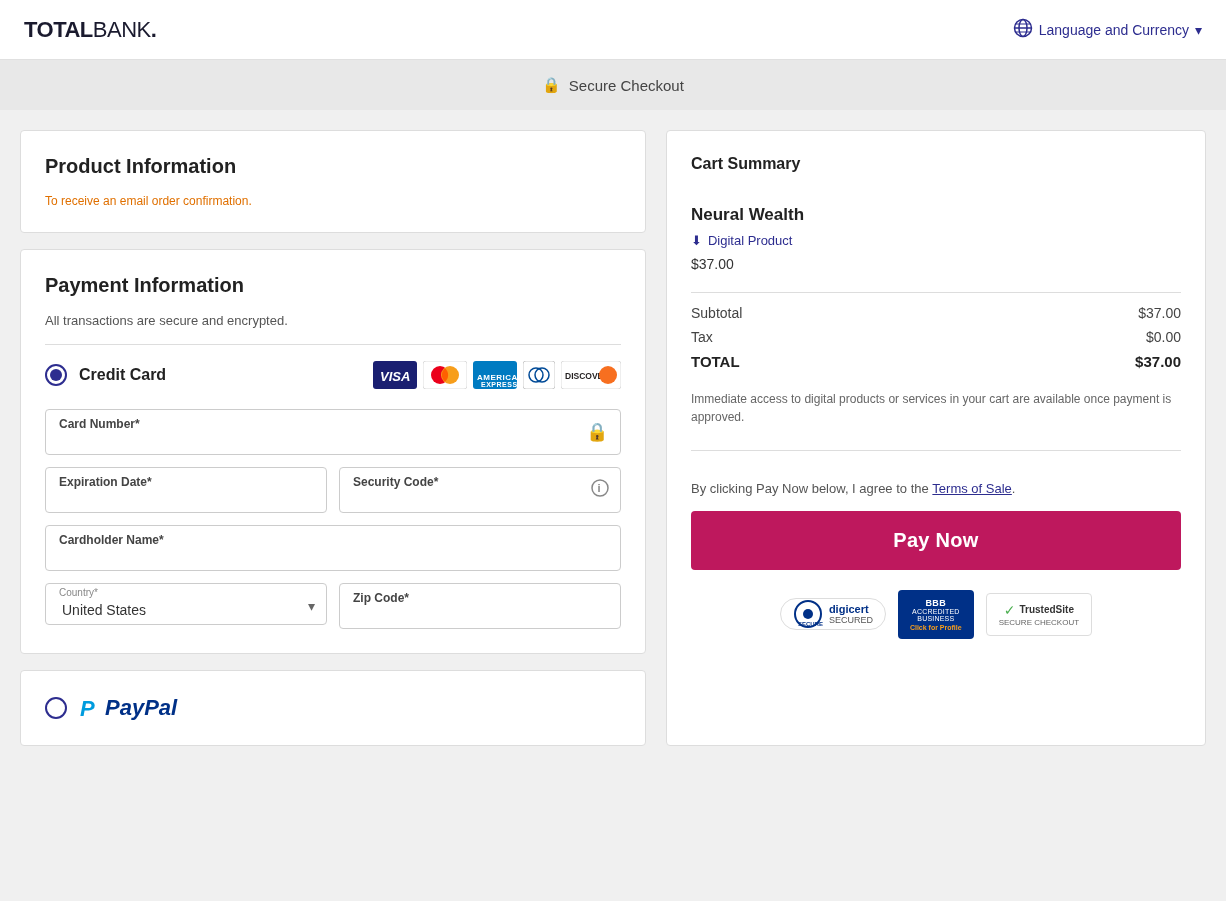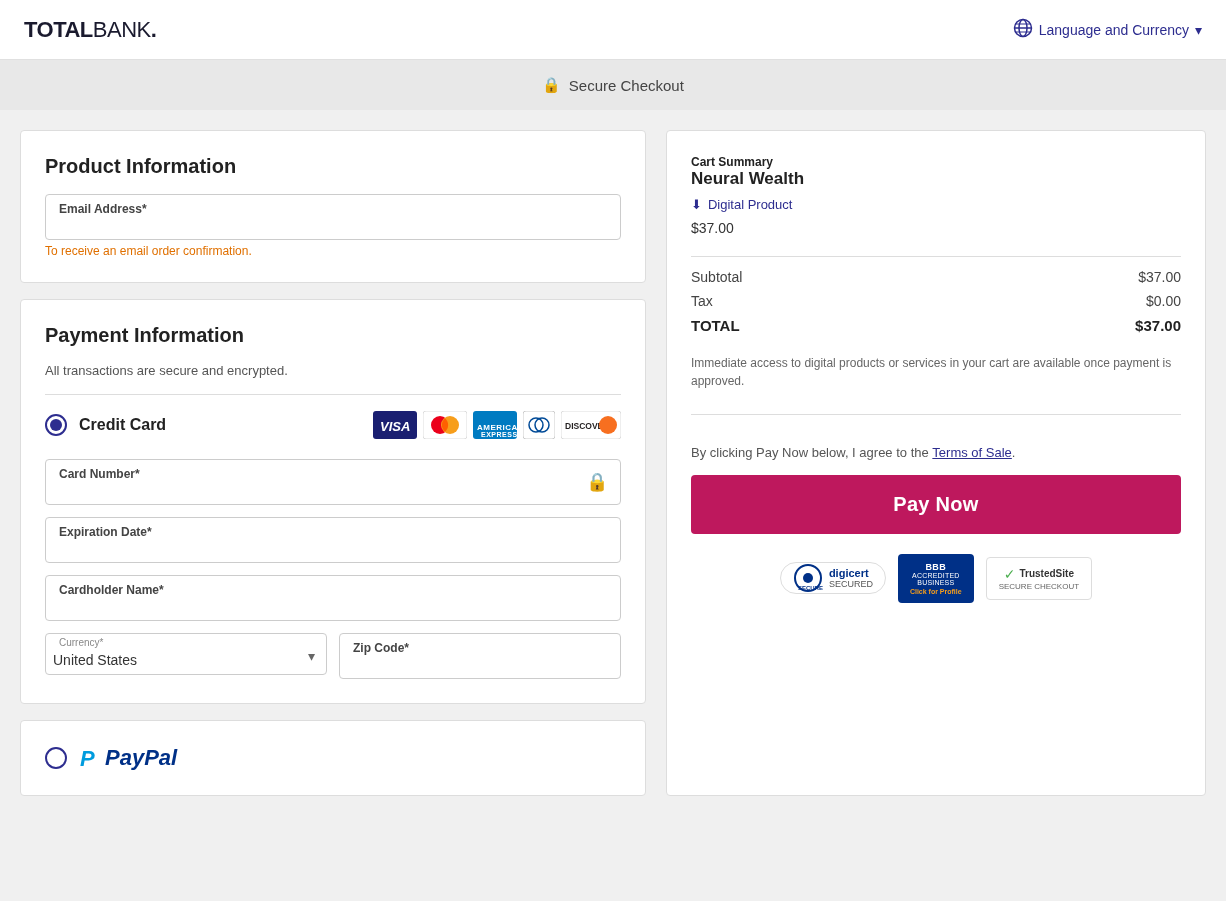--- a/index.html
+++ b/index.html
@@ -195,21 +195,21 @@
       cursor: pointer;
     }
 
     .country-wrapper {
       position: relative;
     }
     .country-wrapper select {
       width: 100%;
       border: 1px solid #ccc;
       border-radius: 4px;
-      padding: 12px 7px;
+      padding: 12px 16px;
       font-size: 14px;
       appearance: none;
       background: #fff;
       color: #333;
       cursor: pointer;
     }
     .country-label {
       position: absolute;
       top: 4px;
       left: 14px;
@@ -249,24 +249,24 @@
       background: #fff;
       border: 1px solid #ddd;
       border-radius: 4px;
       padding: 24px;
       display: flex;
       flex-direction: column;
       gap: 0;
     }
 
     .cart-title {
-      font-size: 12px;
+      font-size: 16px;
       font-weight: 600;
       color: #222;
-      margin-bottom: 0;
+      margin-bottom: 32px;
     }
 
     .product-name {
       font-size: 17px;
       font-weight: 700;
       color: #222;
       margin-bottom: 8px;
     }
 
     .digital-product-row {
@@ -408,24 +408,20 @@
   <span>Secure Checkout</span>
 </div>
 
 <div class="main-content">
 
   <div class="left-panel">
 
     <div class="card">
       <div class="section-title">Product Information</div>
       <div class="form-group">
-        <div style="position:relative;">
-          <input type="email" class="input-field" style="padding-top: 20px; padding-bottom: 8px;">
-          <span style="position:absolute; top:8px; left:14px; font-size:12px; font-weight:600; color:#444;">Email Address*</span>
-        </div>
         <span class="input-hint">To receive an email order confirmation.</span>
       </div>
     </div>
 
     <div class="card">
       <div class="section-title">Payment Information</div>
       <div class="payment-subtitle">All transactions are secure and encrypted.</div>
       <hr class="divider">
 
       <div class="payment-method-row">
@@ -472,30 +468,40 @@
             <span style="position:absolute; top:8px; left:14px; font-size:12px; font-weight:600; color:#444;">Card Number*</span>
             <span class="lock-icon">🔒</span>
           </div>
         </div>
 
         <div class="two-col">
           <div style="position:relative;">
             <input type="text" class="input-field" style="padding-top: 20px; padding-bottom: 8px;">
             <span style="position:absolute; top:8px; left:14px; font-size:12px; font-weight:600; color:#444;">Expiration Date*</span>
           </div>
+          <div class="security-wrapper" style="position:relative;">
+            <input type="text" class="input-field" style="padding-top: 20px; padding-bottom: 8px; padding-right: 40px;">
+            <span style="position:absolute; top:8px; left:14px; font-size:12px; font-weight:600; color:#444;">Security Code*</span>
+            <span class="info-icon">
+              <svg width="18" height="18" viewBox="0 0 18 18" fill="none" xmlns="http://www.w3.org/2000/svg">
+                <circle cx="9" cy="9" r="8" stroke="#888" stroke-width="1.5"></circle>
+                <text x="6.5" y="13" font-size="11" font-weight="700" fill="#888" font-family="Arial">i</text>
+              </svg>
+            </span>
+          </div>
         </div>
 
         <div style="position:relative;">
           <input type="text" class="input-field" style="padding-top: 20px; padding-bottom: 8px;">
           <span style="position:absolute; top:8px; left:14px; font-size:12px; font-weight:600; color:#444;">Cardholder Name*</span>
         </div>
 
         <div class="two-col">
           <div class="country-wrapper" style="position:relative;">
-            <span class="country-label">Currency*</span>
+            <span class="country-label">Country*</span>
             <select>
               <option>United States</option>
             </select>
             <span class="chevron-icon">▾</span>
           </div>
           <div style="position:relative;">
             <input type="text" class="input-field" style="padding-top: 20px; padding-bottom: 8px;">
             <span style="position:absolute; top:8px; left:14px; font-size:12px; font-weight:600; color:#444;">Zip Code*</span>
           </div>
         </div>

